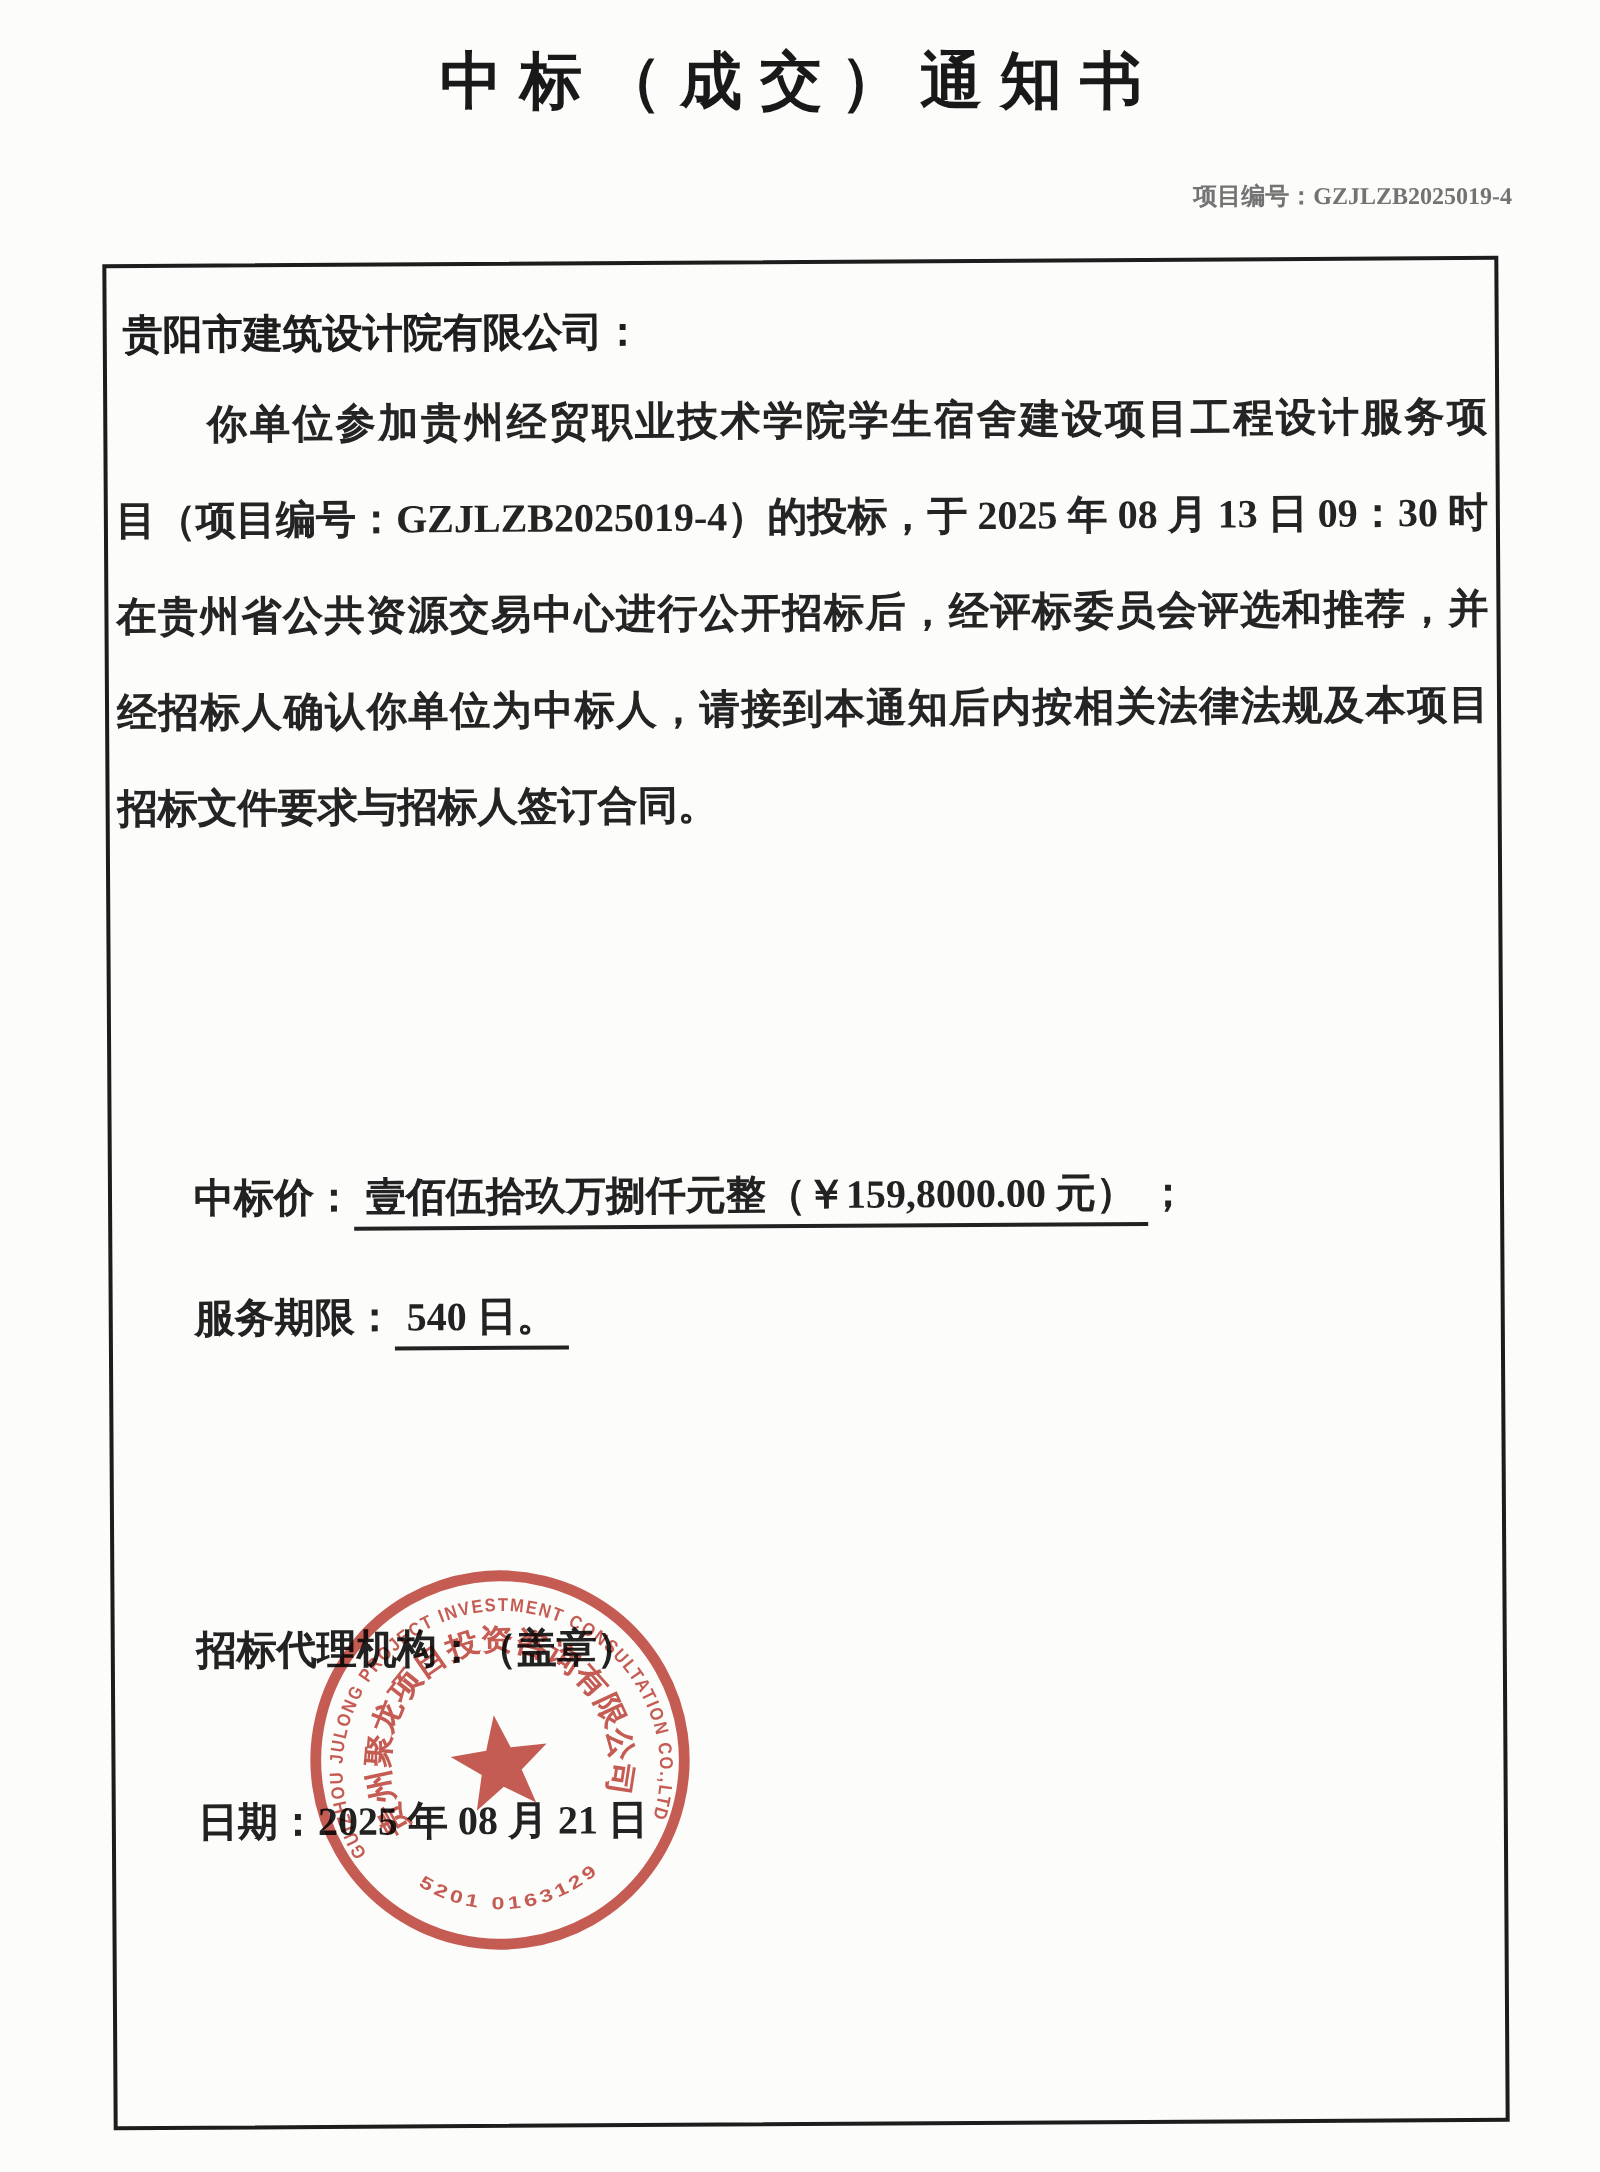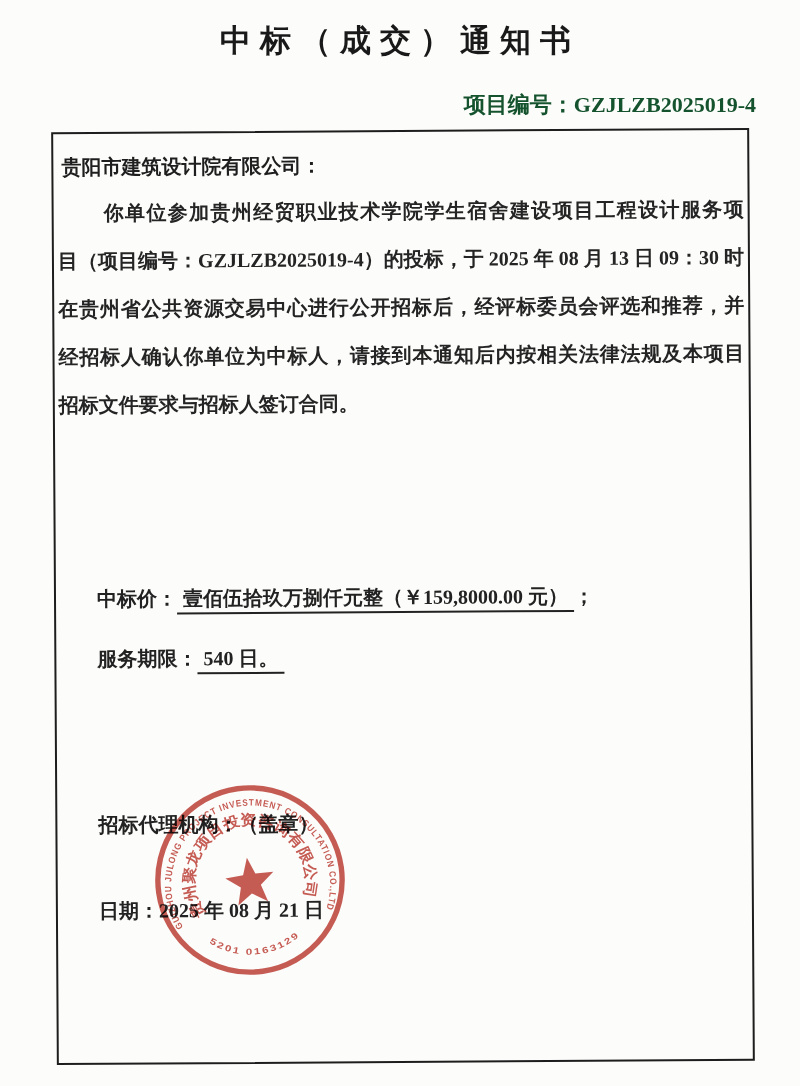--- a/index.html
+++ b/index.html
@@ -13,22 +13,22 @@
   }
   .doc-title{
     position:absolute;top:20px;left:0;width:100%;
     text-align:center;
     font-size:31px;font-weight:bold;
     letter-spacing:9px;
     color:#191919;
   }
   .proj-line{
     position:absolute;top:90px;right:44px;
-    font-size:22px;font-weight:bold;
-    color:#14532d;
+    font-size:12px;font-weight:bold;
+    color:#737373;
   }
   .doc-box{
     position:absolute;left:54px;top:130px;
     width:698px;height:933px;
     border:2.5px solid #1d1d1d;
     transform:rotate(-0.35deg);
     box-sizing:border-box;
   }
   .addressee{
     position:absolute;left:8px;top:20px;

